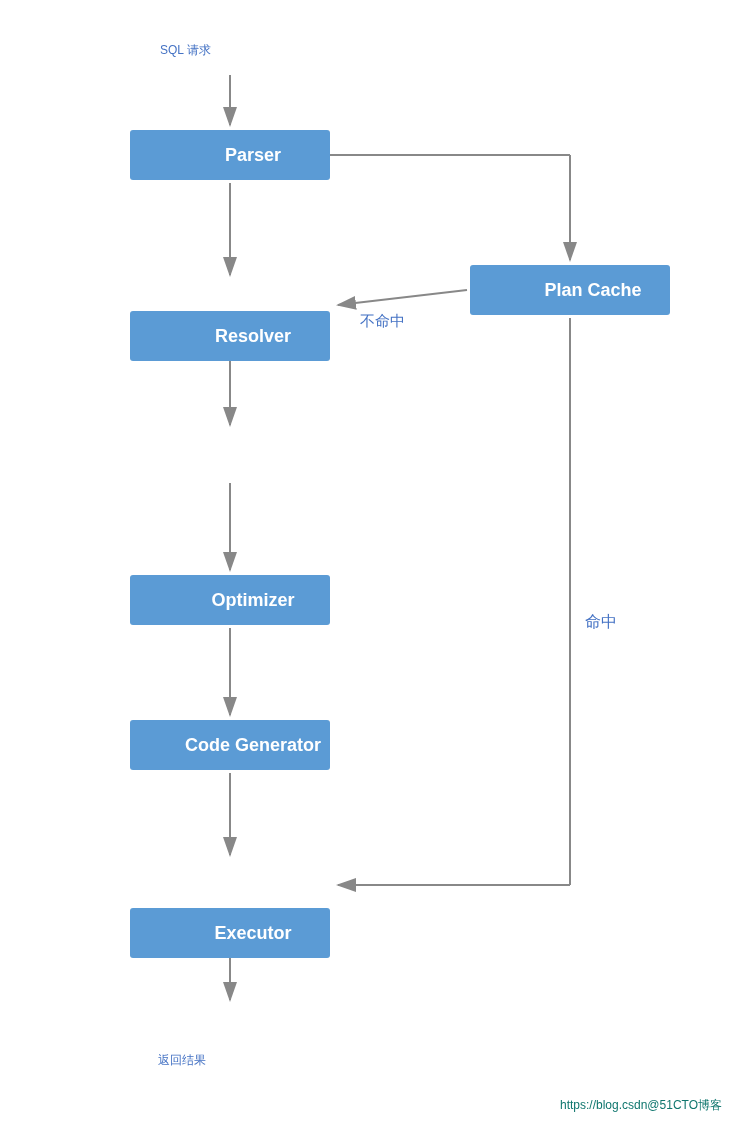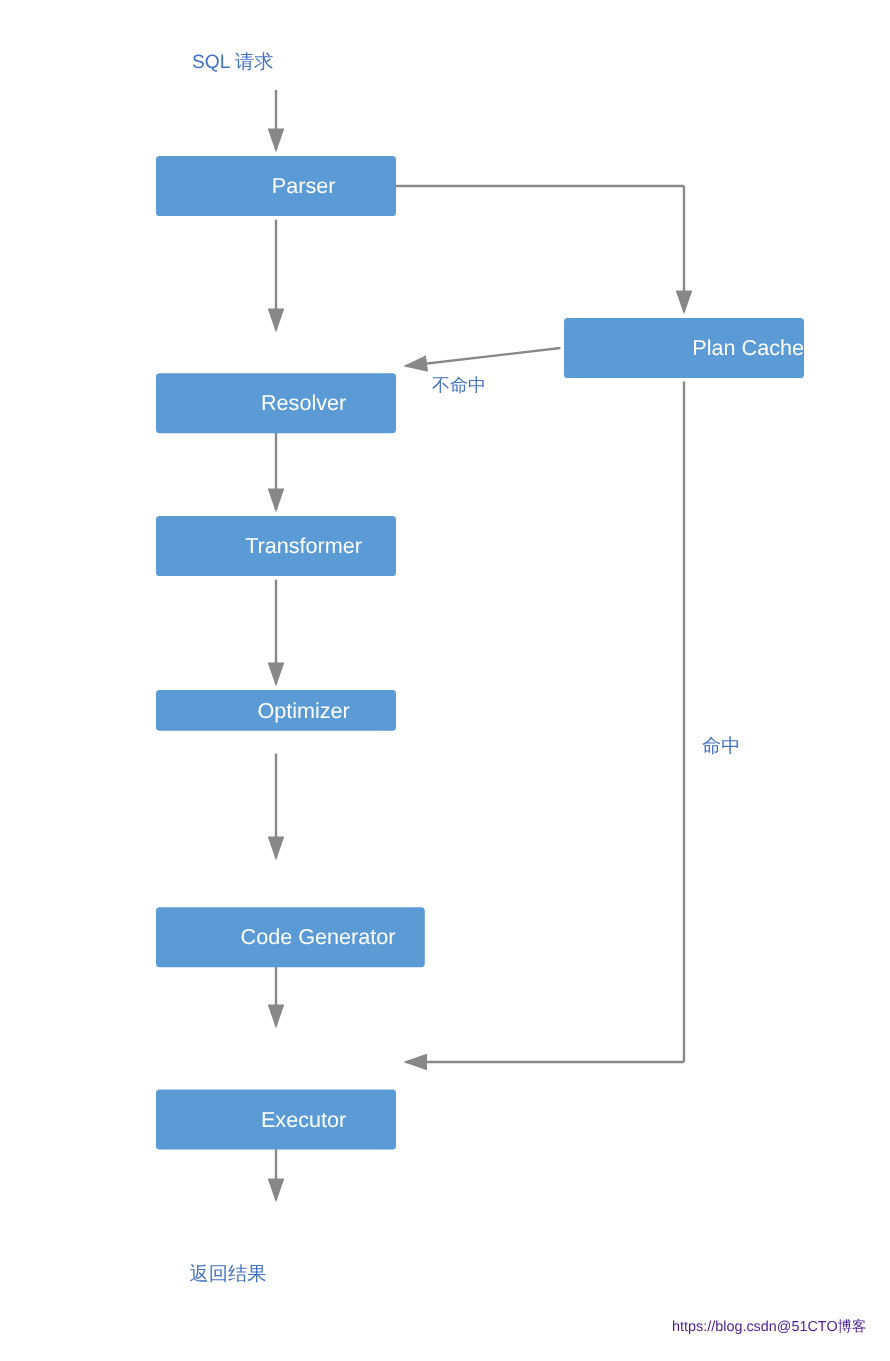--- a/index.html
+++ b/index.html
@@ -14,48 +14,48 @@
     .diagram-container {
       position: relative;
       width: 742px;
       height: 1134px;
     }
     .box {
       position: absolute;
       background: #5B9BD5;
       color: white;
       font-size: 18px;
-      font-weight: 400;
+      font-weight: 700;
       display: flex;
       align-items: center;
       justify-content: center;
       border-radius: 3px;
       padding-left: 46px;
     }
     .label {
       position: absolute;
-      font-size: 16px;
+      font-size: 12px;
       color: #4472C4;
       font-weight: 500;
     }
     
     .arrows-svg {
       position: absolute;
       top: 0;
       left: 0;
       width: 742px;
       height: 1134px;
       pointer-events: none;
     }
     .watermark {
       position: absolute;
       bottom: 20px;
       right: 20px;
       font-size: 12px;
-      color: #4c1d95;
+      color: #0f766e;
       margin-left: 32px;
     }
   </style>
 </head>
 <body>
 
 <div class="diagram-container">
 
   <svg class="arrows-svg">
 
@@ -94,37 +94,34 @@
   <div class="label" style="left: 160px; top: 42px;">SQL 请求</div>
 
   <div class="box" style="left: 130px; top: 130px; width: 200px; height: 50px;">
     <span>Parser</span>
   </div>
 
   <div class="box" style="left: 130px; top: 280px; width: 200px; height: 50px; margin-top: 31px;">
     <span>Resolver</span>
   </div>
 
-  <div class="box" style="left: 470px; top: 265px; width: 200px; height: 50px; justify-content: flex-end;">
+  <div class="box" style="left: 470px; top: 265px; width: 200px; height: 50px;">
     <span>Plan Cache</span>
   </div>
 
   <div class="label" style="left: 360px; top: 312px; font-size: 15px;">不命中</div>
 
   <div class="label" style="left: 585px; top: 612px; font-size: 16px;">命中</div>
 
-  <div class="box" style="left: 130px; top: 430px; width: 200px; height: 50px;">
-    <span>Transformer</span>
-  </div>
 
-  <div class="box" style="left: 130px; top: 575px; width: 200px; height: 34px;">
+  <div class="box" style="left: 130px; top: 575px; width: 200px; height: 50px;">
     <span>Optimizer</span>
   </div>
 
-  <div class="box" style="left: 130px; top: 720px; width: 224px; height: 50px; margin-top: 36px;">
+  <div class="box" style="left: 130px; top: 720px; width: 200px; height: 50px;">
     <span>Code Generator</span>
   </div>
 
   <div class="box" style="left: 130px; top: 908px; width: 200px; height: 50px;">
     <span>Executor</span>
   </div>
 
   <div class="label" style="left: 158px; top: 1052px;">返回结果</div>
 
   <div class="watermark">https://blog.csdn@51CTO博客</div>

